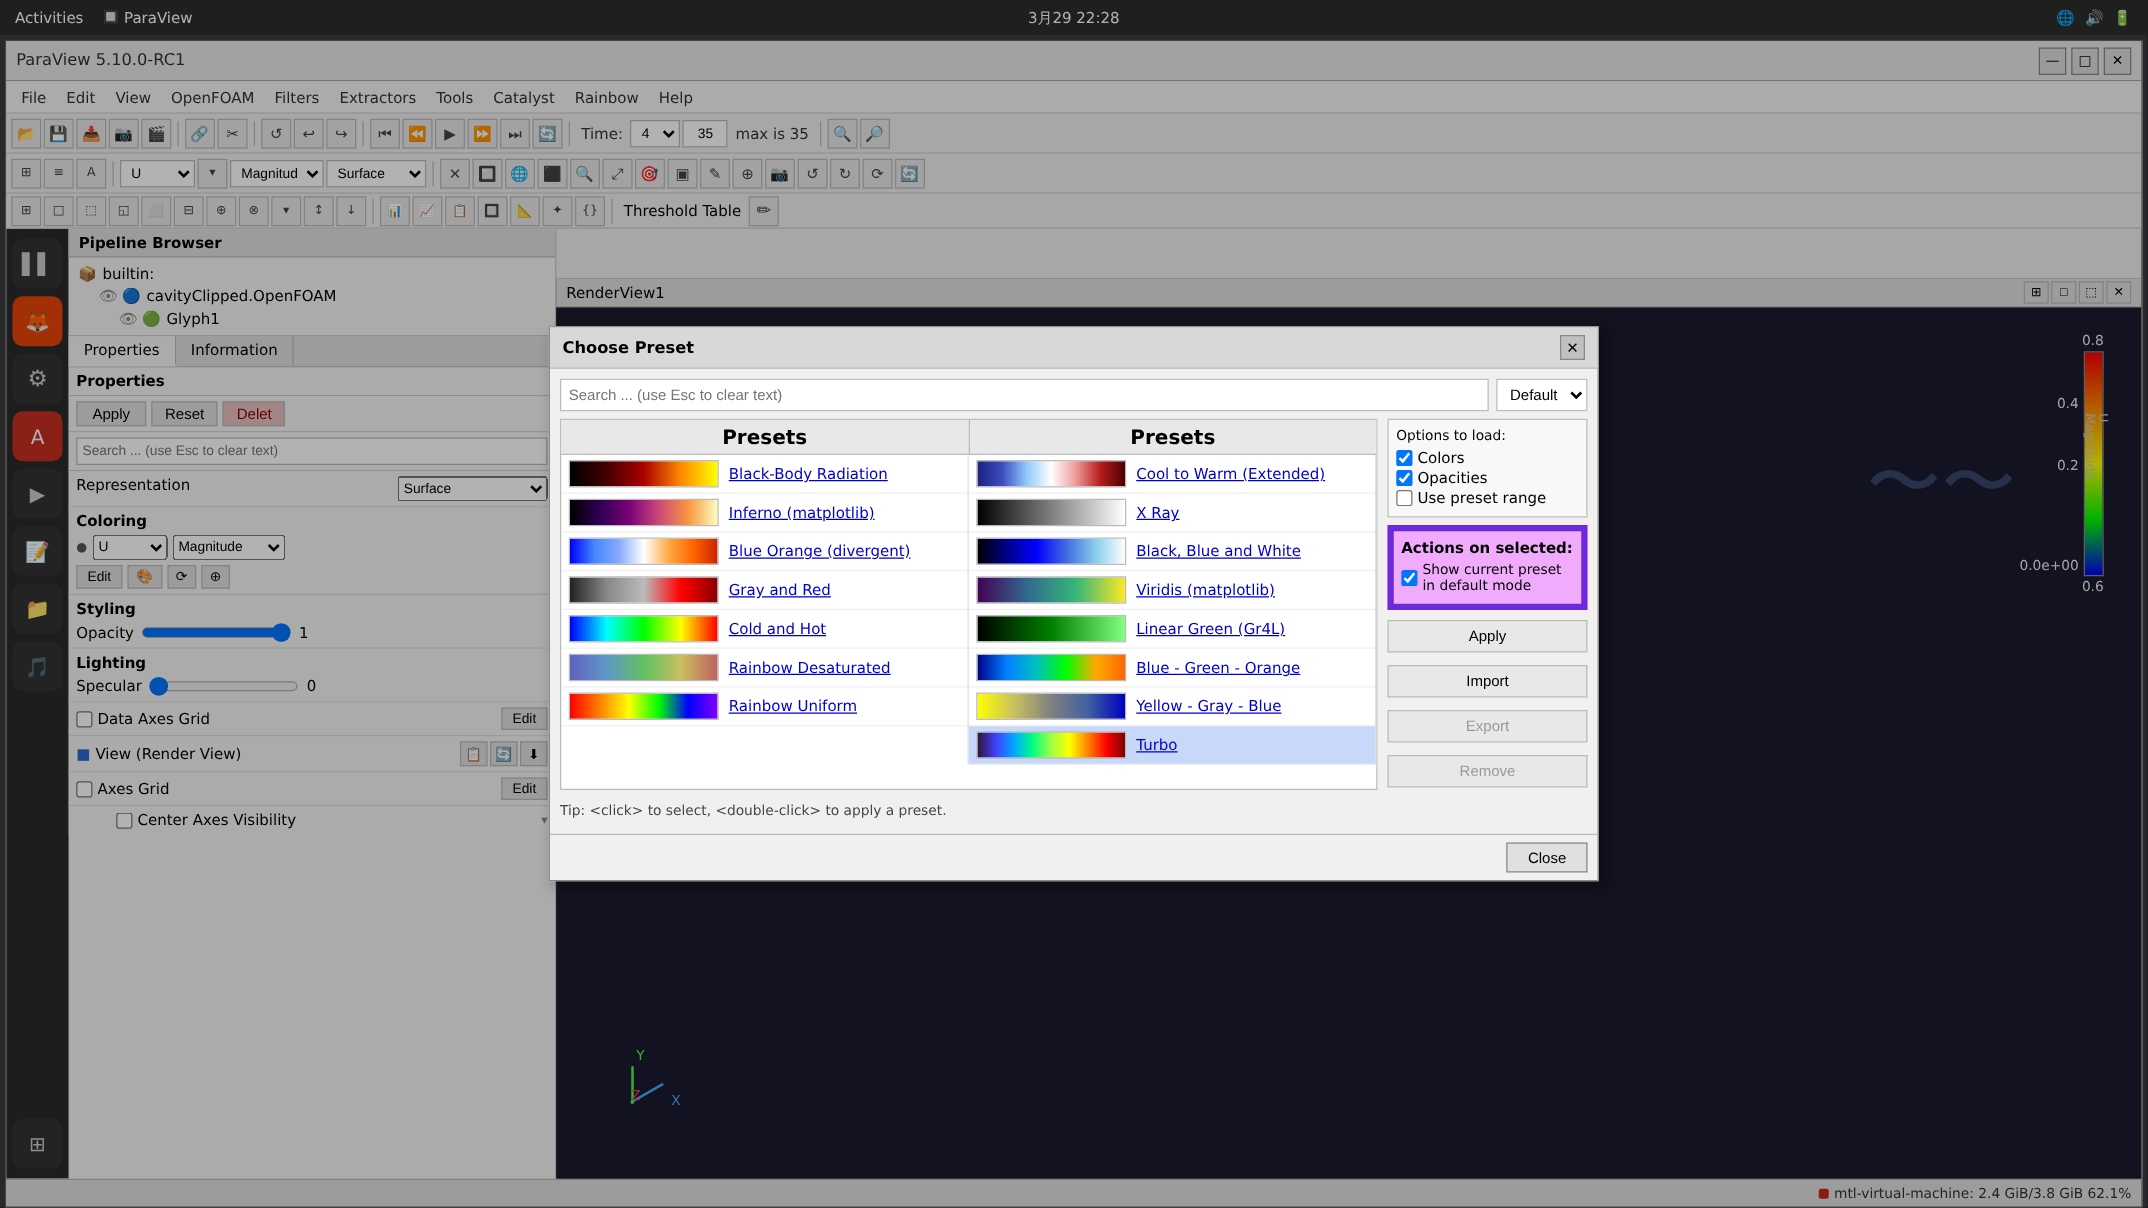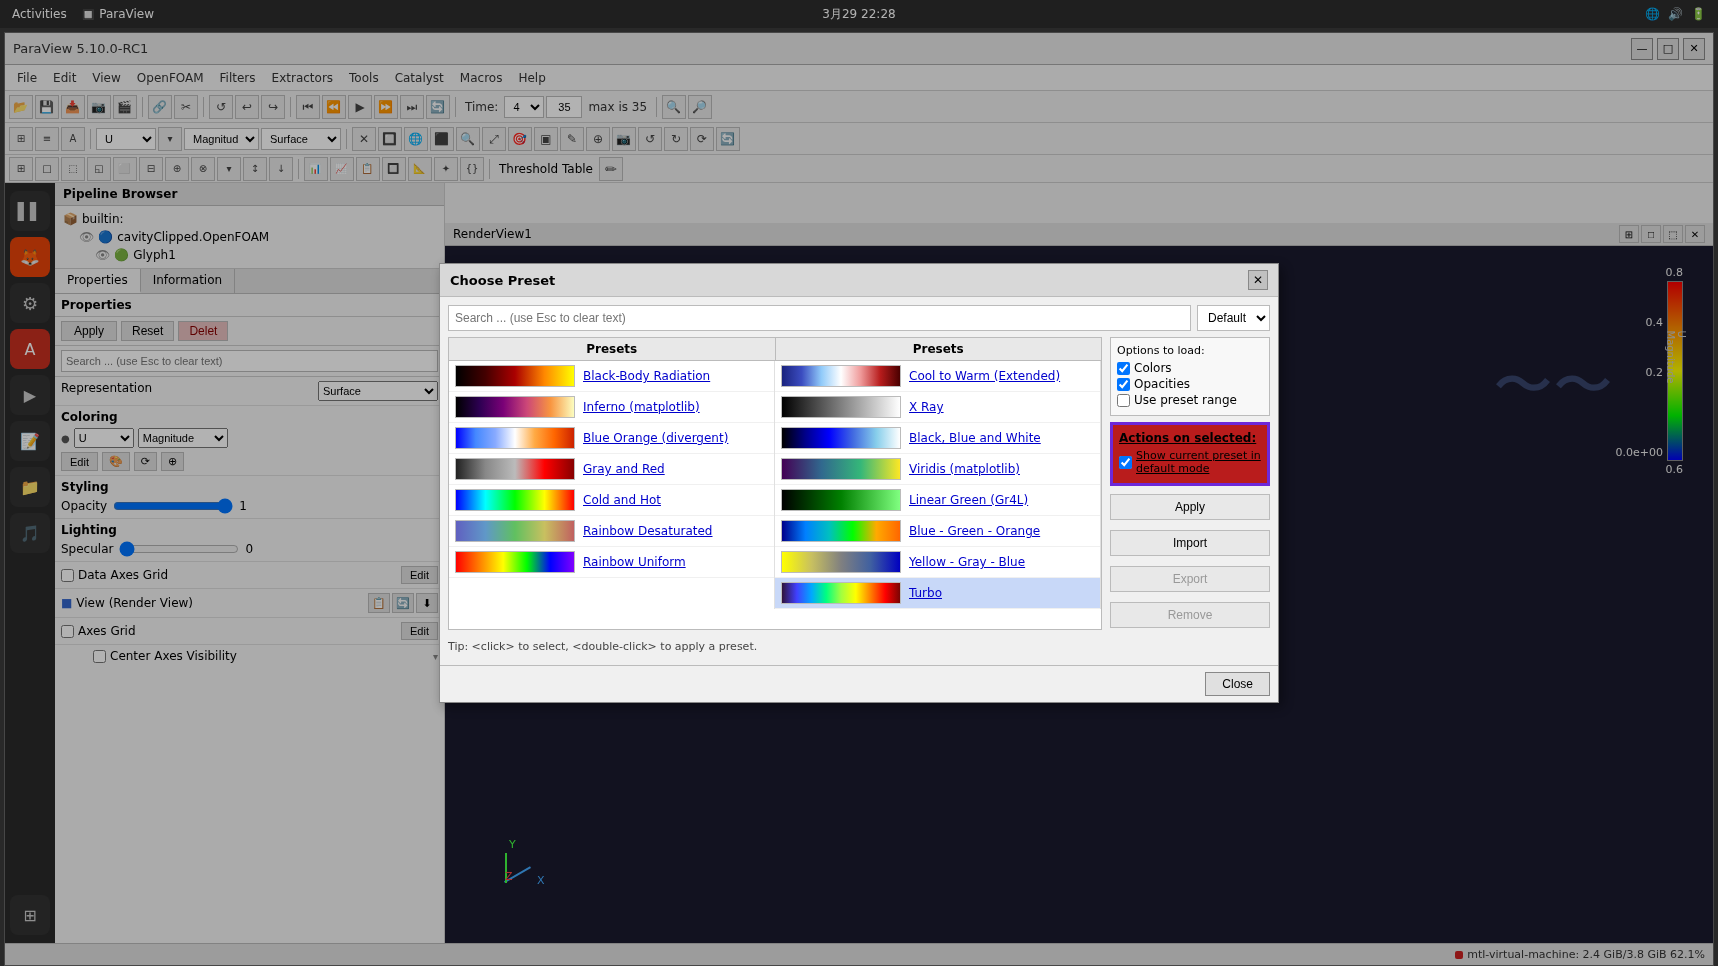--- a/index.html
+++ b/index.html
@@ -225,21 +225,21 @@
       background: #fff;
     }
     .preset-list-header {
       display: flex;
       background: #e8e8e8;
       border-bottom: 1px solid #bbb;
     }
     .preset-col-header {
       flex: 1;
       padding: 4px 8px;
-      font-size: 12px;
+      font-size: 16px;
       font-weight: bold;
       border-right: 1px solid #bbb;
       text-align: center;
     }
     .preset-rows {
       display: flex;
     }
     .preset-column {
       flex: 1;
       border-right: 1px solid #e0e0e0;
@@ -285,24 +285,23 @@
       margin-bottom: 4px;
     }
     .option-row {
       display: flex;
       align-items: center;
       gap: 4px;
       margin: 2px 0;
       font-size: 12px;
     }
     .actions-section {
-      border: 3px solid #6d28d9;
-      background: #b91c1c;
+      border: 5px solid #6d28d9;
+      background: #f0abfc;
       padding: 6px;
-      text-decoration: underline;
     }
     .actions-title {
       font-size: 12px;
       font-weight: bold;
       margin-bottom: 4px;
     }
     .action-btn {
       width: 100%;
       height: 26px;
       margin: 2px 0;
@@ -426,21 +425,21 @@
 
   <div class="menu-bar">
     <span class="menu-item">File</span>
     <span class="menu-item">Edit</span>
     <span class="menu-item">View</span>
     <span class="menu-item">OpenFOAM</span>
     <span class="menu-item">Filters</span>
     <span class="menu-item">Extractors</span>
     <span class="menu-item">Tools</span>
     <span class="menu-item">Catalyst</span>
-    <span class="menu-item">Macros</span>
+    <span class="menu-item">Rainbow</span>
     <span class="menu-item">Help</span>
   </div>
 
   <div class="toolbar">
     <div class="tb-btn">📂</div>
     <div class="tb-btn">💾</div>
     <div class="tb-btn">📥</div>
     <div class="tb-btn">📷</div>
     <div class="tb-btn">🎬</div>
     <div class="tb-separator"></div>

